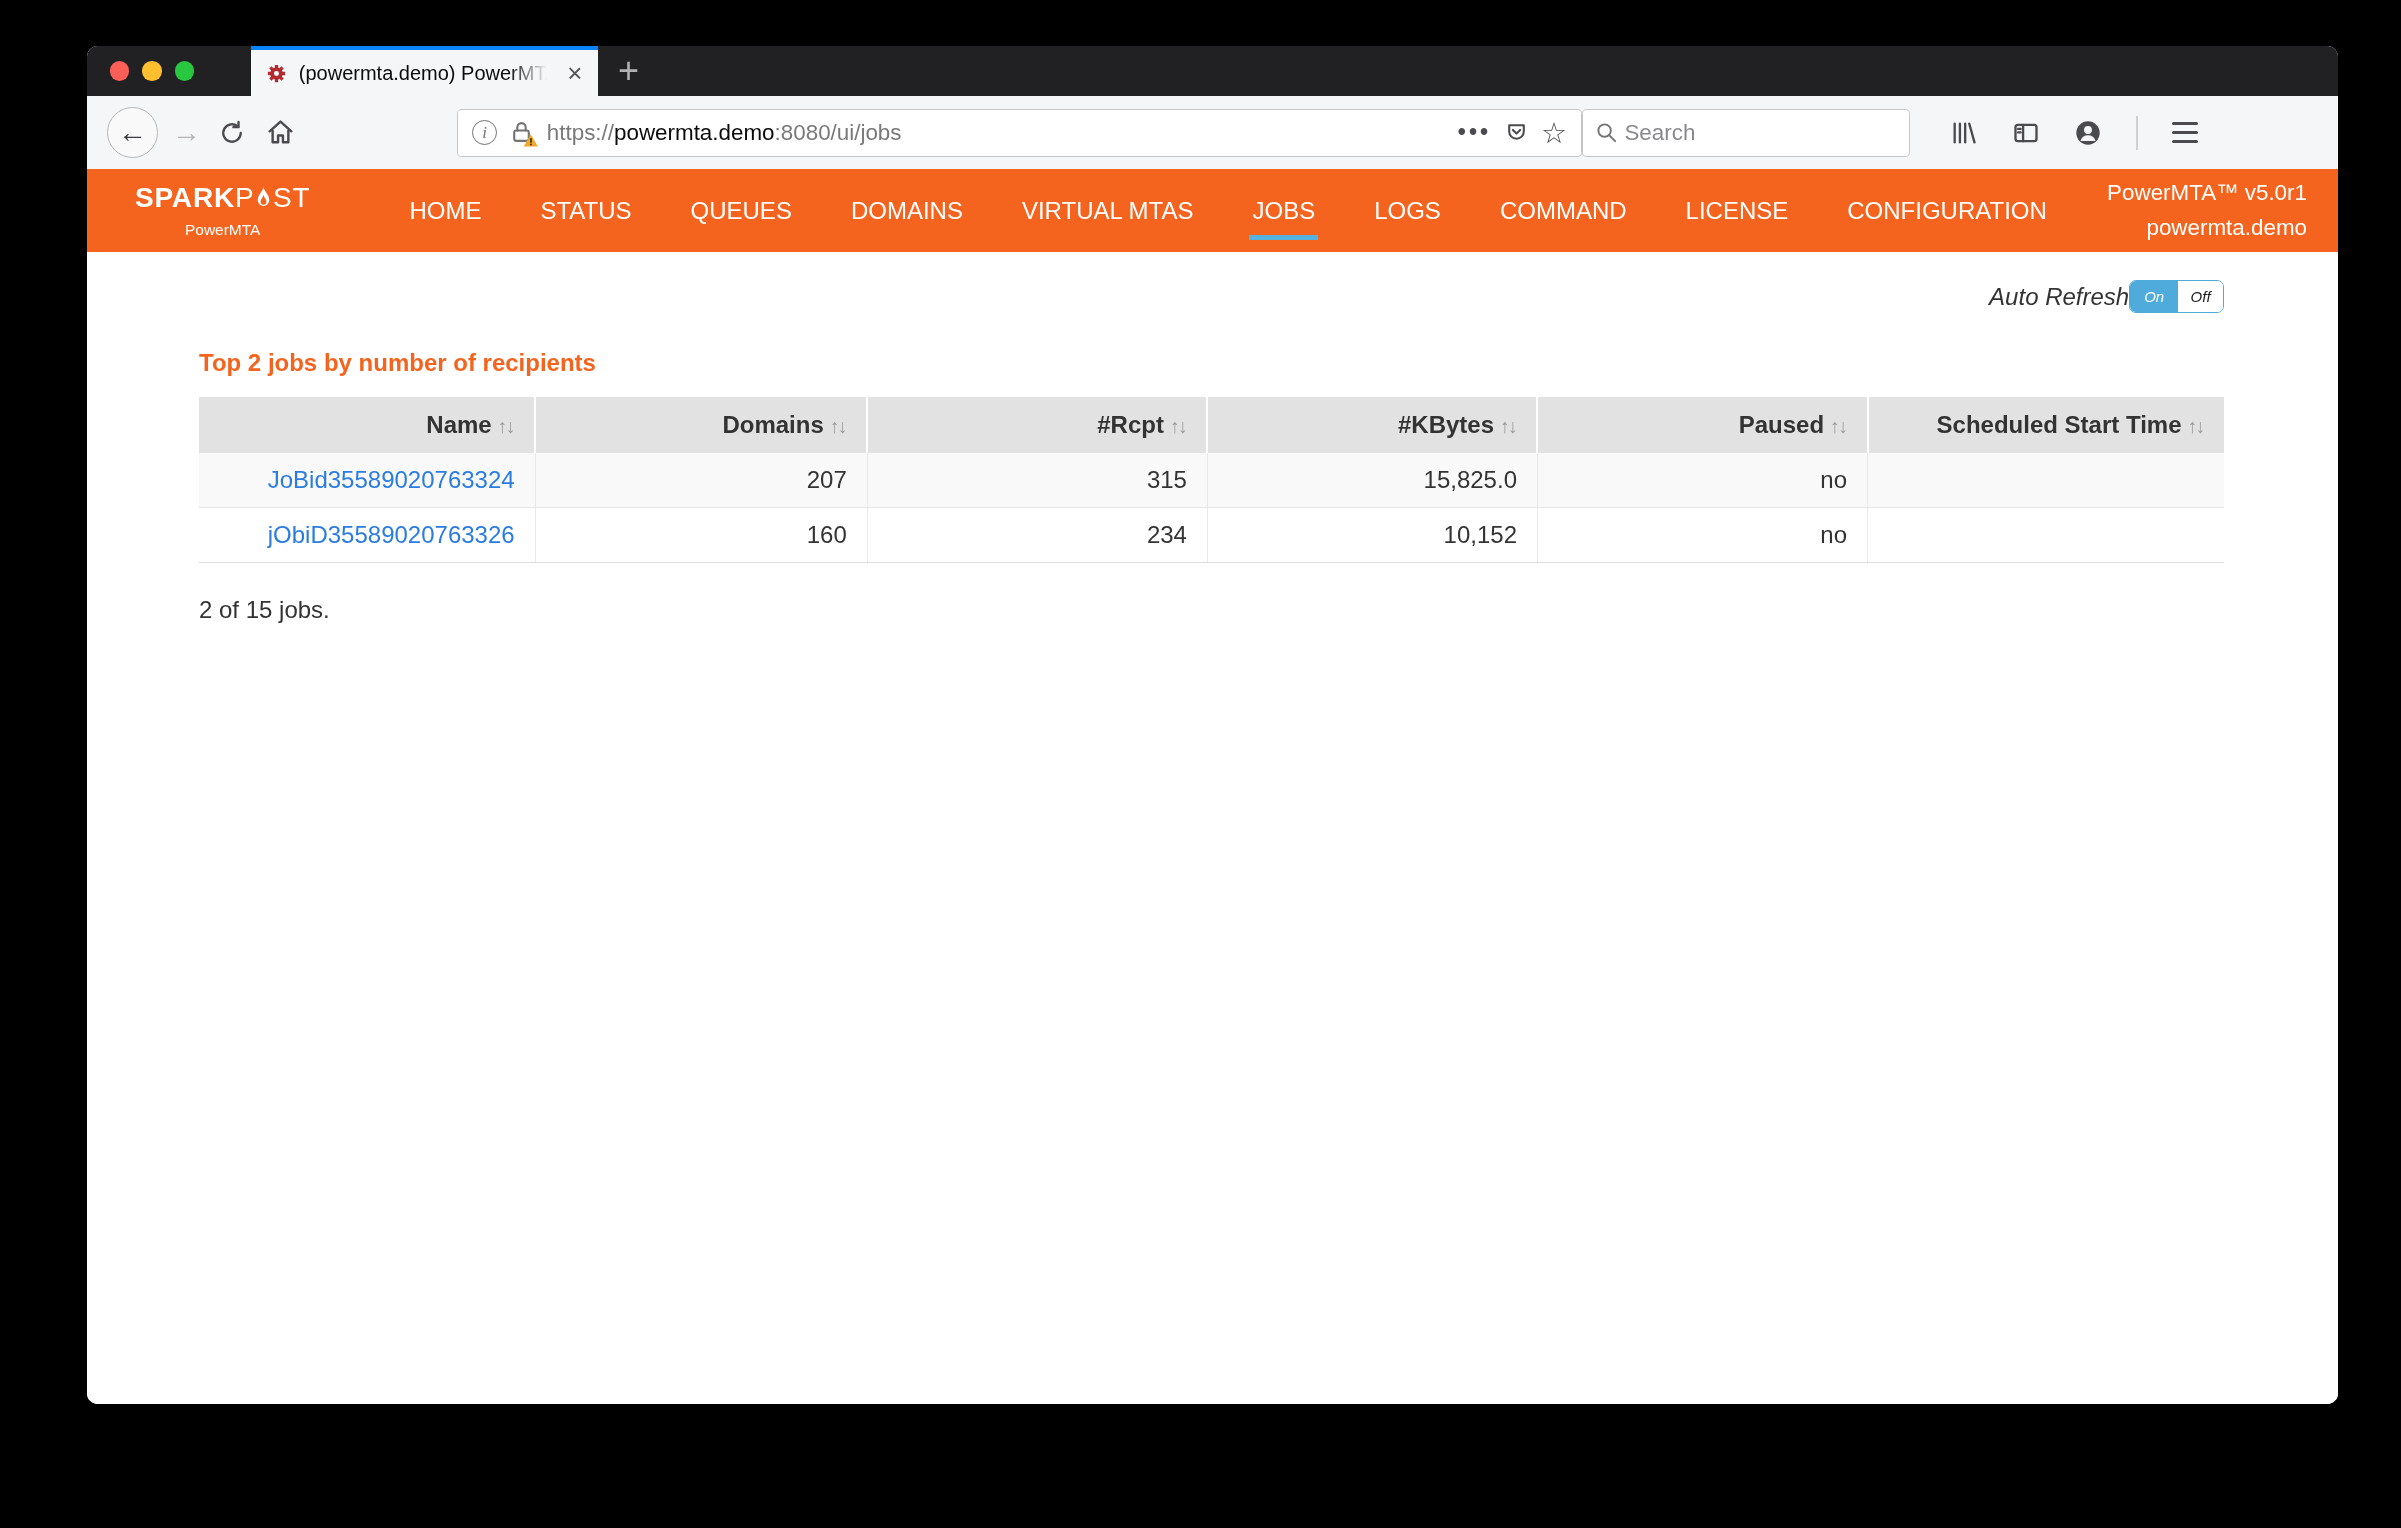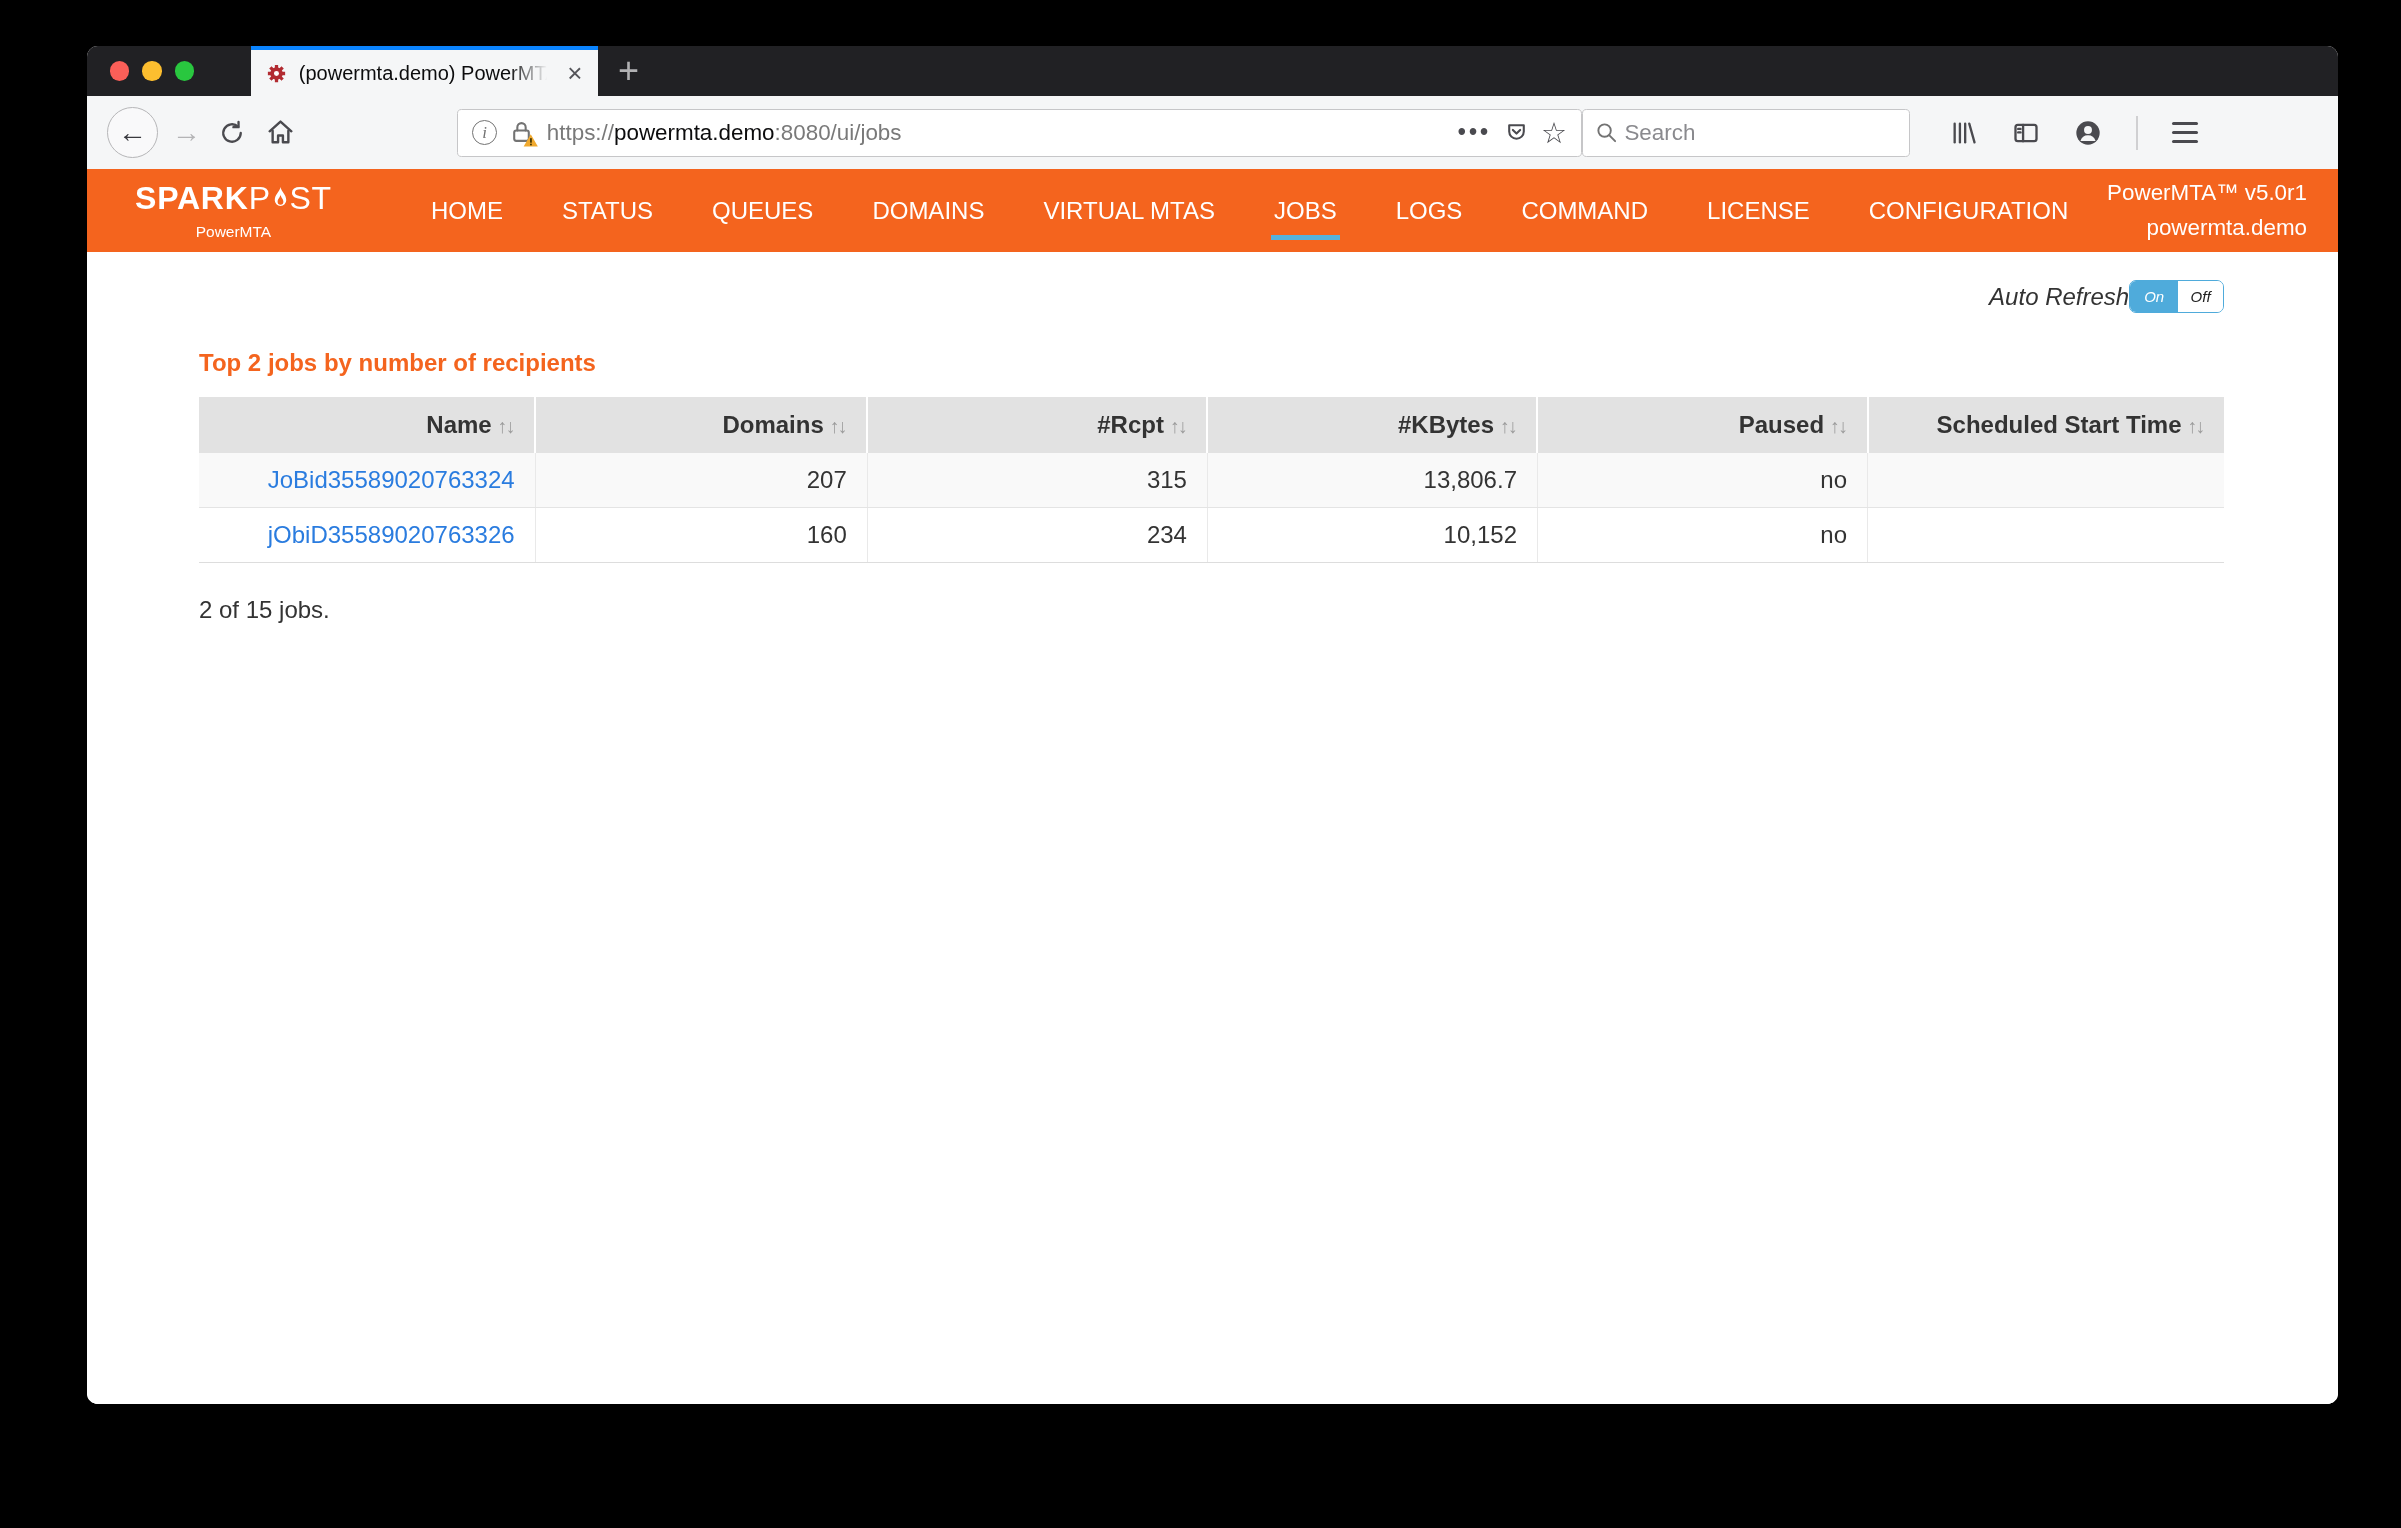--- a/index.html
+++ b/index.html
@@ -43,21 +43,21 @@
                      font-family:"Liberation Sans",sans-serif; }
   .searchbar input::placeholder { color:#8a8a8e; }
   .right-icons { display:flex; align-items:center; margin-left:40px; gap:34px; }
   .vsep { width:1.5px; height:34px; background:#d0d0d2; }
   .burger { display:flex; flex-direction:column; gap:6.2px; }
   .burger div { width:26px; height:3.1px; background:#4a4a4f; border-radius:1.5px; }
 
   
   .navbar { height:83px; background:#f4641e; display:flex; align-items:center; padding:0 31px; color:#fff; }
   .brand { margin-left:17px; text-align:center; }
-  .brand-line1 { font-size:32px; letter-spacing:0.8px; display:flex; justify-content:center; }
+  .brand-line1 { font-size:28px; letter-spacing:0.8px; display:flex; justify-content:center; }
   .brand-line1 b { font-weight:700; }
   .brand-line1 .lt { font-weight:300; }
   .brand-line2 { font-size:15.5px; margin-top:6.2px; font-weight:300; }
   .nav-items { display:flex; gap:59px; margin-left:99px; font-size:24px; }
   .nav-item { position:relative; cursor:pointer; white-space:nowrap; }
   .nav-item.active::after { content:""; position:absolute; left:-3.1px; right:-3.1px; bottom:-15.5px; height:5.4px; background:#55b2dc; }
   .nav-right { margin-left:auto; text-align:right; font-size:22.4px; line-height:1.55; font-weight:300; }
 
   
   .content { background:#fff; height:1153px; padding:0 114px 0 112px; }
@@ -256,21 +256,21 @@
           <th><span>#KBytes</span><span class="sort"><span>↑</span><span>↓</span></span></th>
           <th><span>Paused</span><span class="sort"><span>↑</span><span>↓</span></span></th>
           <th><span>Scheduled Start Time</span><span class="sort"><span>↑</span><span>↓</span></span></th>
         </tr>
       </thead>
       <tbody>
         <tr>
           <td><a class="joblink">JoBid35589020763324</a></td>
           <td>207</td>
           <td>315</td>
-          <td>13,806.7</td>
+          <td>15,825.0</td>
           <td>no</td>
           <td></td>
         </tr>
         <tr>
           <td><a class="joblink">jObiD35589020763326</a></td>
           <td>160</td>
           <td>234</td>
           <td>10,152</td>
           <td>no</td>
           <td></td>

